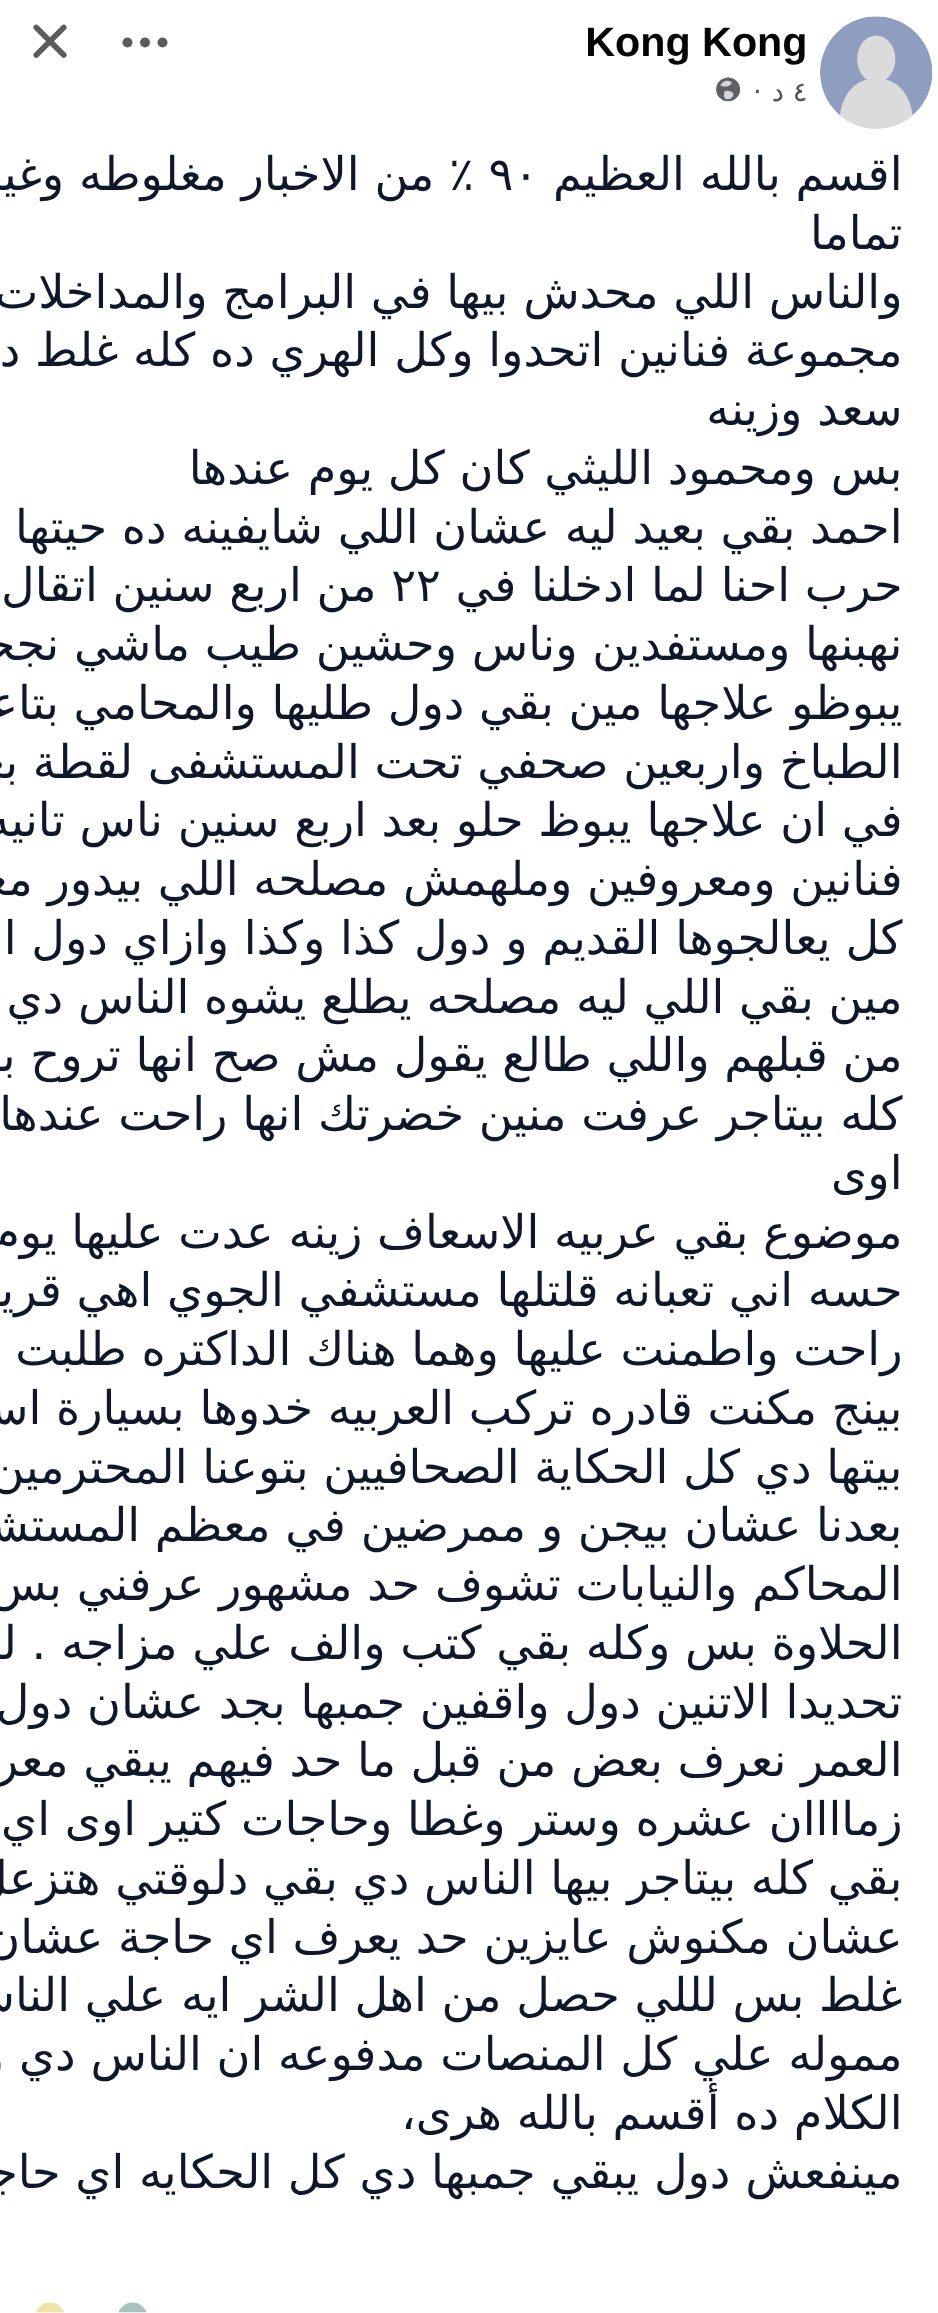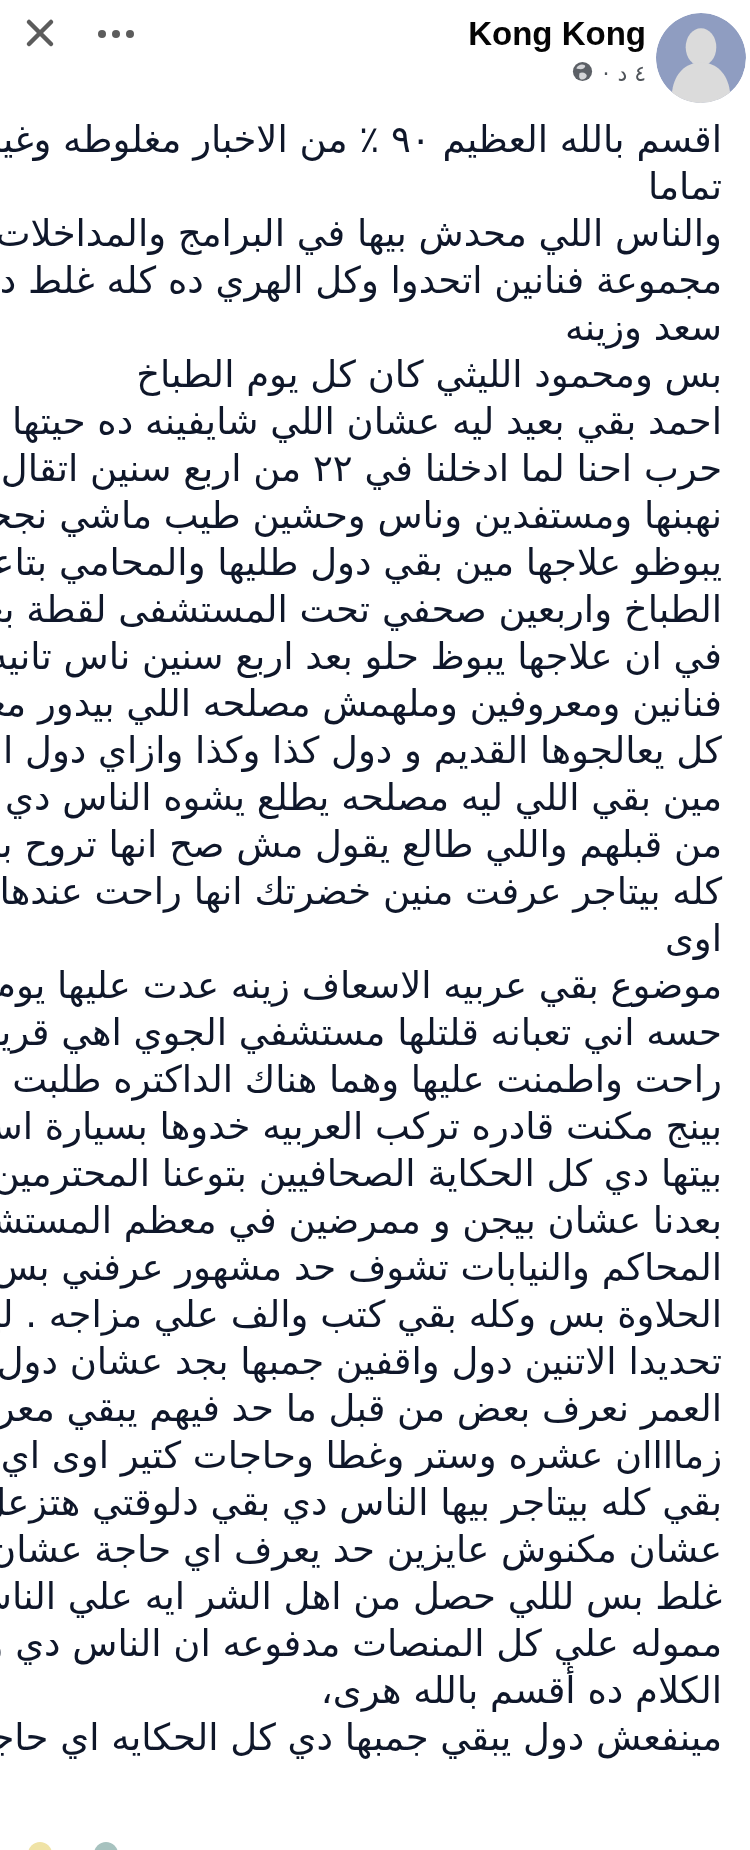--- a/index.html
+++ b/index.html
@@ -103,21 +103,21 @@
       </span>
     </div>
   </div>
 
   <div class="post-text">
       <div class="line">اقسم بالله العظيم ٩٠ ٪ من الاخبار مغلوطه وغير صحيح</div>
       <div class="line">تماما</div>
       <div class="line">والناس اللي محدش بيها في البرامج والمداخلات ولا في</div>
       <div class="line">مجموعة فنانين اتحدوا وكل الهري ده كله غلط دي ناس</div>
       <div class="line">سعد وزينه</div>
-      <div class="line">بس ومحمود الليثي كان كل يوم الطباخ</div>
+      <div class="line">بس ومحمود الليثي كان كل يوم عندها</div>
       <div class="line">احمد بقي بعيد ليه عشان اللي شايفينه ده حيتها عباره عن</div>
       <div class="line">حرب احنا لما ادخلنا في ٢٢  من اربع سنين اتقال علينا ايه اننا</div>
       <div class="line">نهبنها ومستفدين وناس وحشين طيب ماشي نجحه انهم</div>
       <div class="line">يبوظو علاجها مين بقي دول طليها والمحامي بتاعها رساره</div>
       <div class="line">الطباخ واربعين صحفي تحت المستشفى لقطة بعدنا ونجحه</div>
       <div class="line">في ان علاجها يبوظ حلو بعد اربع سنين ناس تانيه غيرنا اهم</div>
       <div class="line">فنانين ومعروفين وملهمش مصلحه اللي بيدور معاهم جابه</div>
       <div class="line">كل يعالجوها القديم و دول كذا وكذا وازاي دول اللي يعالجوها</div>
       <div class="line">مين بقي اللي ليه مصلحه يطلع يشوه الناس دي زي ما شوهنا</div>
       <div class="line">من قبلهم واللي طالع يقول مش صح انها تروح بيت صحبها</div>

